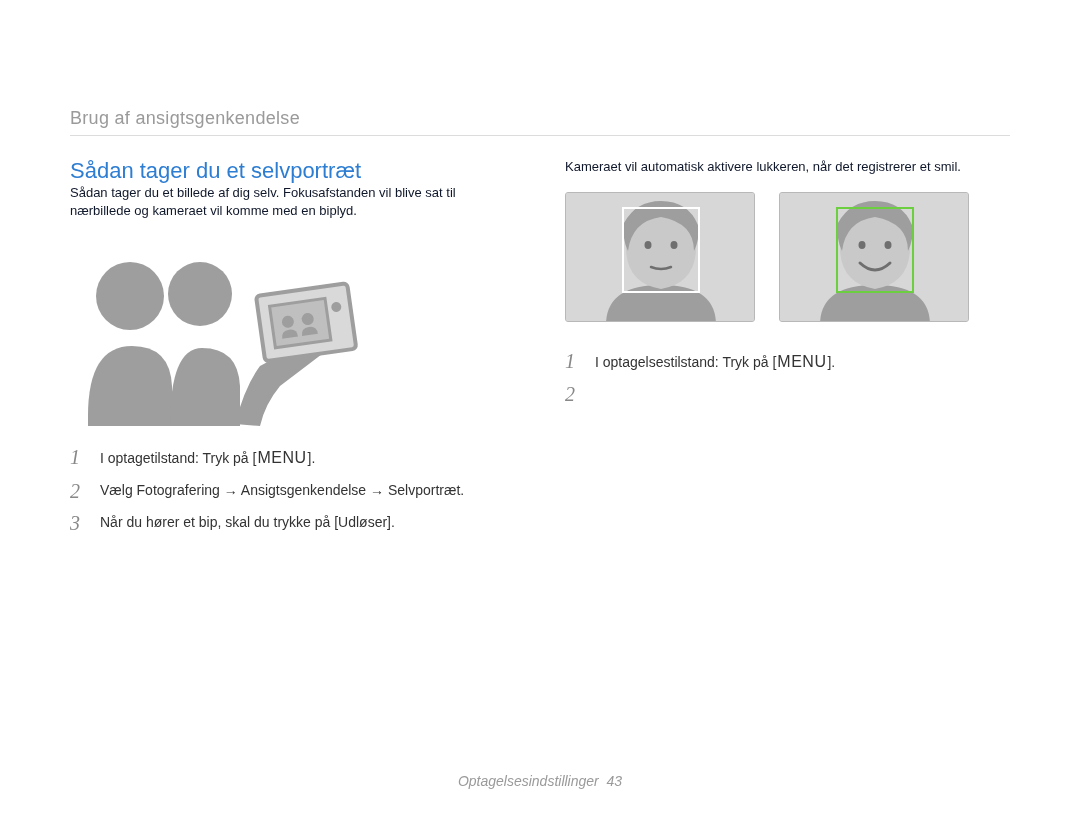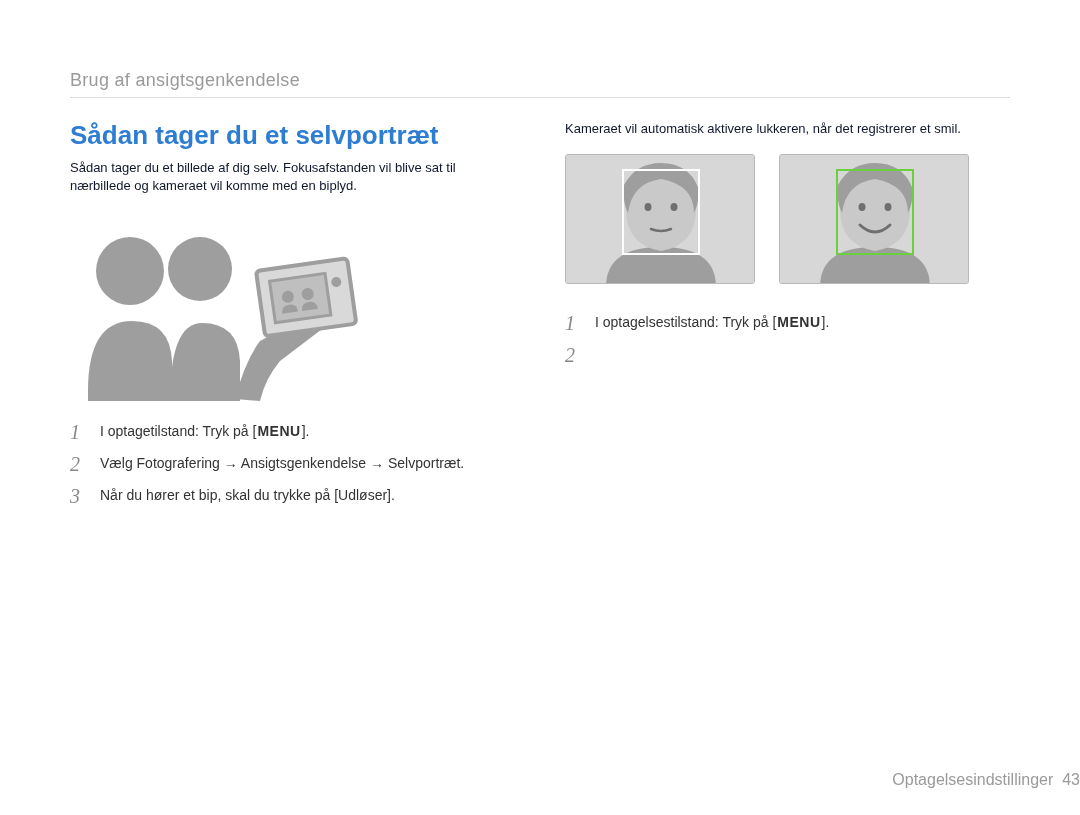--- a/index.html
+++ b/index.html
@@ -5,21 +5,21 @@
   * { margin: 0; padding: 0; box-sizing: border-box; }
   body {
     font-family: Arial, Helvetica, sans-serif;
     background: #fff;
     width: 1080px;
     height: 815px;
     position: relative;
     color: #333;
   }
   .page {
-    padding: 70px 70px 30px 70px;
+    padding: 108px 70px 30px 70px;
     display: flex;
     flex-direction: column;
     height: 100%;
   }
   .breadcrumb {
     font-size: 18px;
     color: #9a9a9a;
     font-weight: 300;
     letter-spacing: 0.3px;
     margin-bottom: 6px;
@@ -32,23 +32,23 @@
   .columns {
     display: flex;
     gap: 50px;
   }
   .col {
     flex: 1;
     min-width: 0;
   }
   .section-title {
     color: #2d7dd2;
-    font-size: 26px;
-    font-weight: 700;
-    margin-bottom: 8px;
+    font-size: 22px;
+    font-weight: 400;
+    margin-bottom: 0;
   }
   .intro {
     font-size: 13px;
     line-height: 1.4;
     color: #0f172a;
     margin-bottom: 16px;
   }
   .illus-selfie {
     width: 300px;
     height: 190px;
@@ -91,44 +91,45 @@
     font-size:20px;
     color:#888;
     font-weight:300;
     min-width:16px;
     line-height:1.1;
     font-family: Georgia, 'Times New Roman', serif;
     font-style: italic;
   }
   .menu-chip {
     display:inline-block;
-    font-weight:bold;
+    font-weight:normal;
     font-family: Arial, sans-serif;
     letter-spacing:0.5px;
-    font-size:14px;
+    font-size:16px;
     padding:0 1px;
   }
   .sub-bullets {
     margin-top:6px;
     padding-left:16px;
   }
   .sub-bullets li {
     font-size:12.5px;
     color:#555;
     list-style: disc;
     line-height:1.4;
     margin-bottom:4px;
   }
   .footer {
     position:absolute;
     bottom:26px;
     left:0; right:0;
-    text-align:right;
-    font-size:16px;
+    text-align:center;
+    font-size:14px;
     color:#9a9a9a;
+    font-style:italic;
   }
 </style>
 </head>
 <body>
 
 <div class="page">
   <div class="breadcrumb">Brug af ansigtsgenkendelse</div>
   <div class="rule"></div>
 
   <div class="columns">

